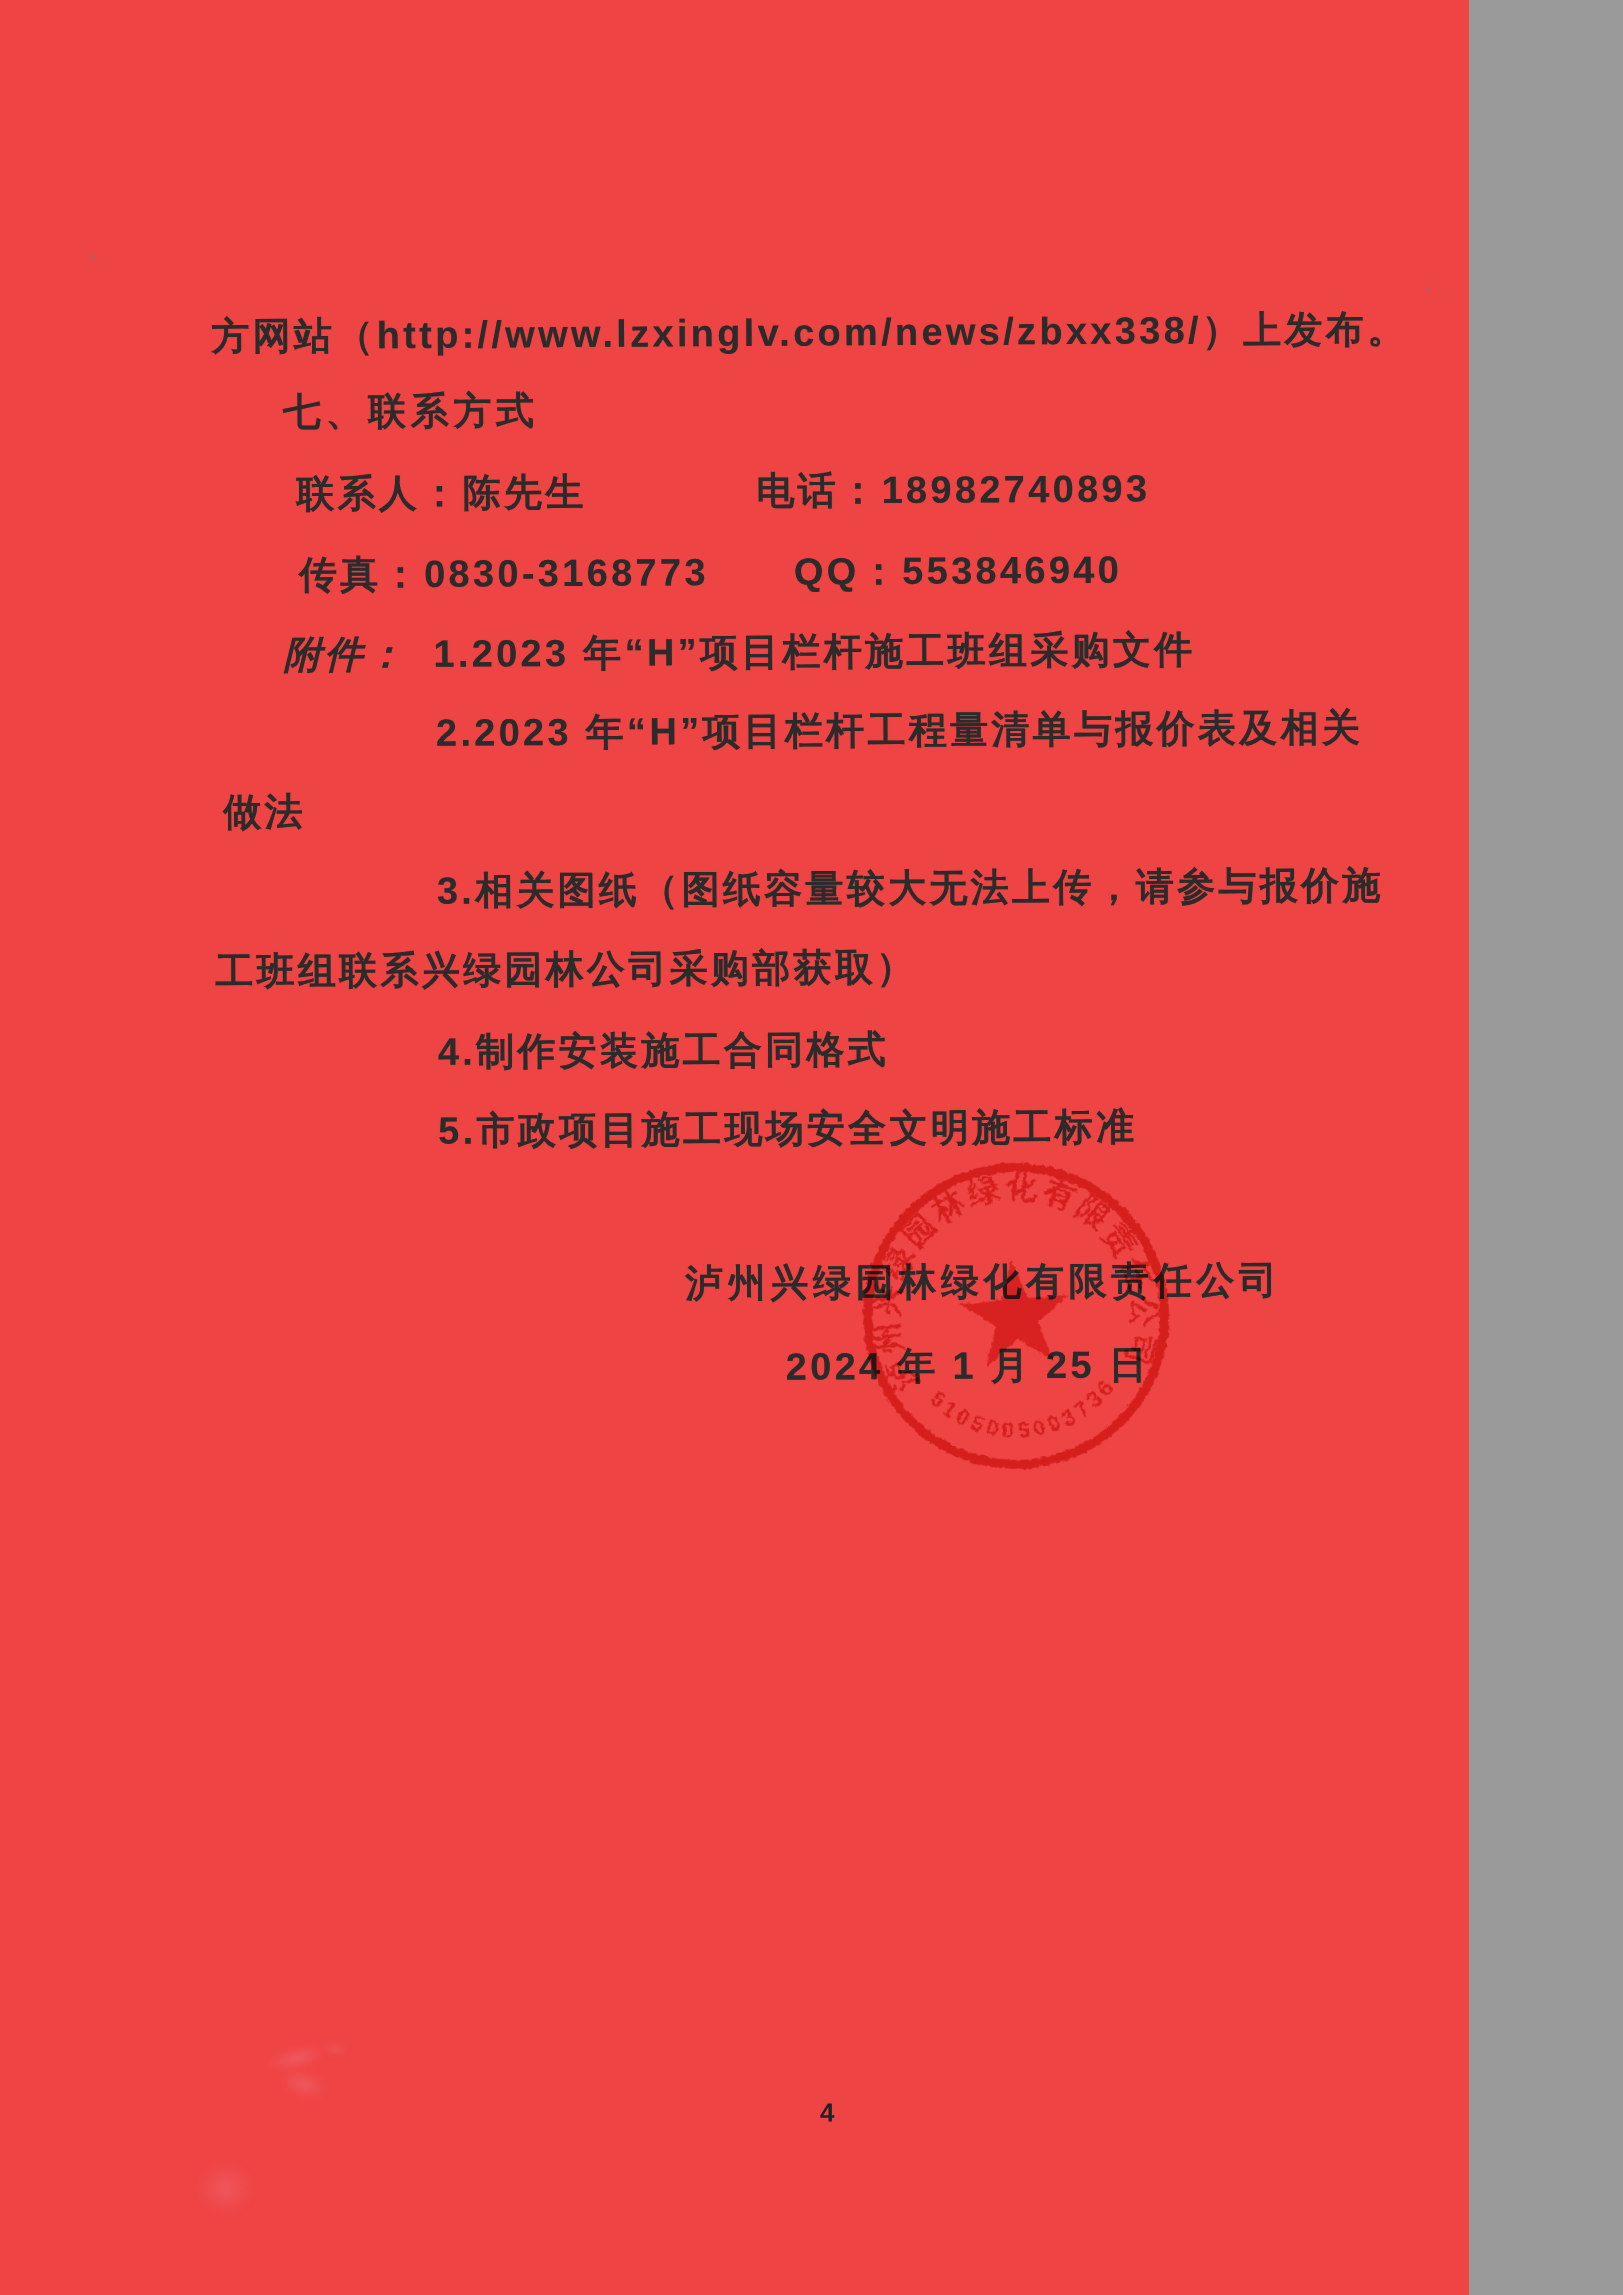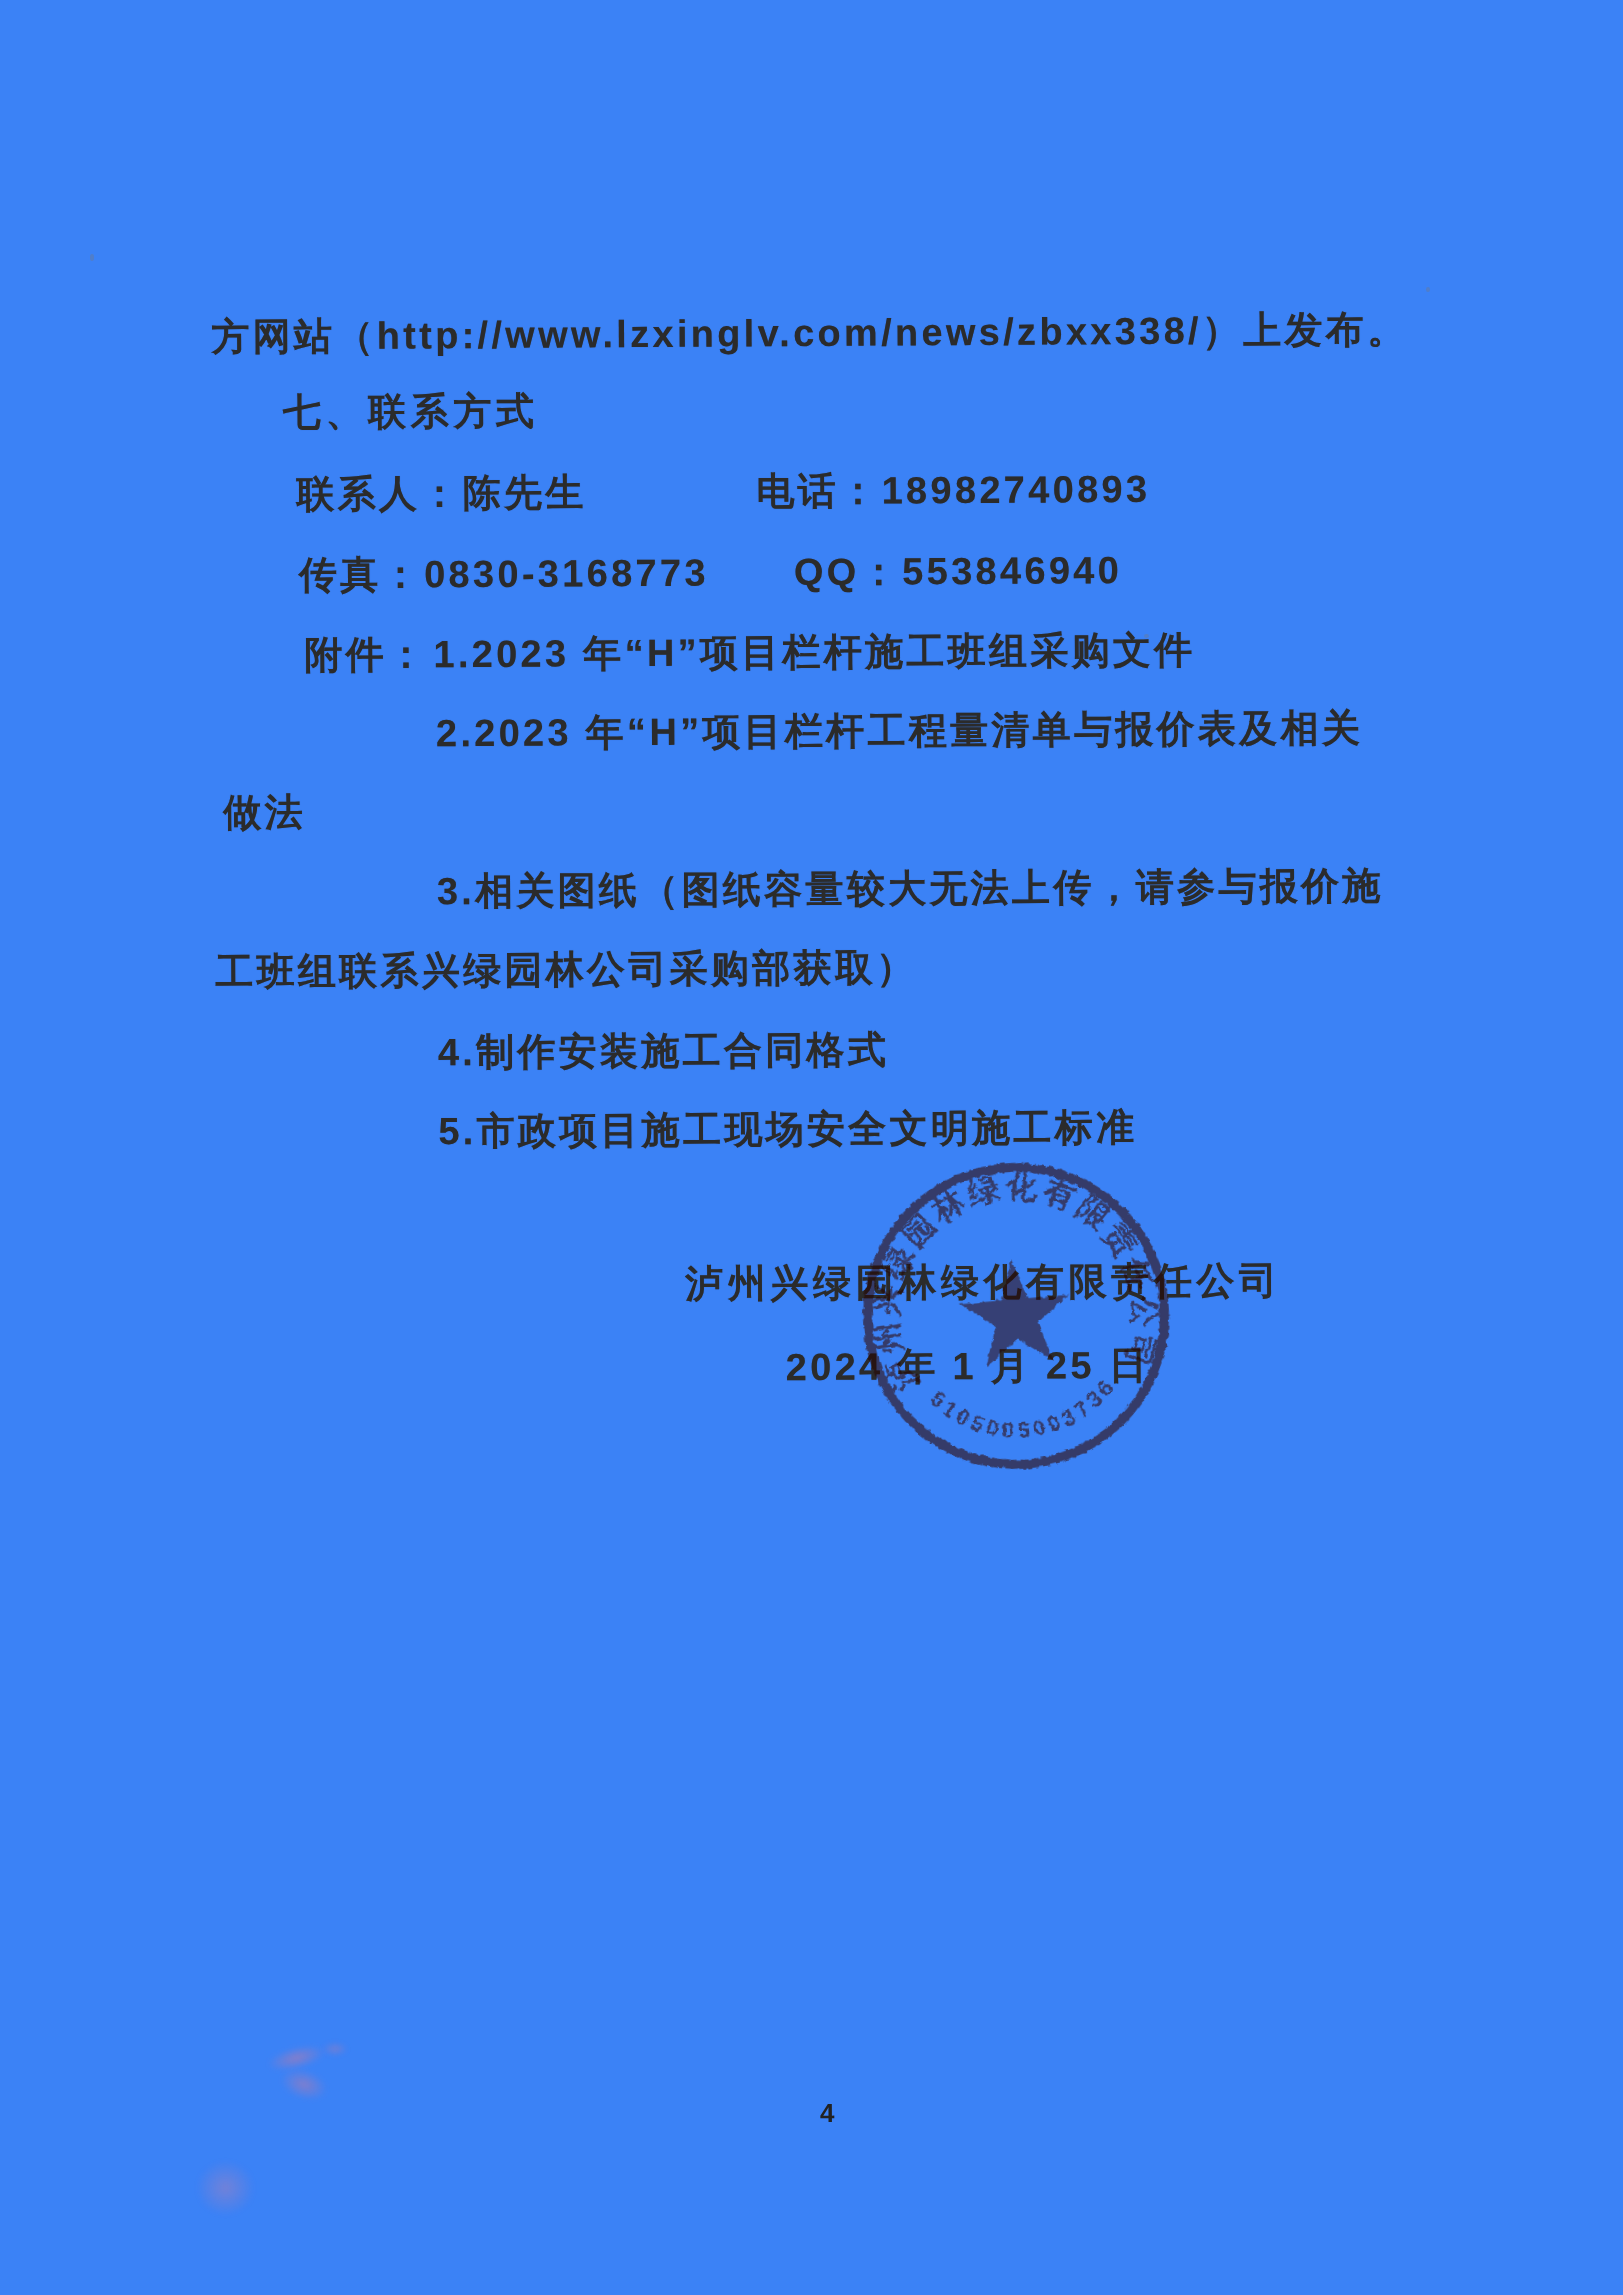--- a/index.html
+++ b/index.html
@@ -2,23 +2,23 @@
 <html style="font-size:10.5px"><head>
 <meta charset="utf-8">
 <style>
   html, body {
     margin: 0;
     padding: 0;
     background: #9a9a9a;
   }
   .page {
     position: relative;
-    width: 1623px;
+    width: 1469px;
     height: 2295px;
-    background: #3b82f6;
+    background: #ef4444;
     overflow: hidden;
     font-family: "Liberation Sans", sans-serif;
     color: #282828;
   }
   .content {
     position: absolute;
     inset: 0;
     transform: rotate(-0.35deg);
     transform-origin: 50% 40%;
   }
@@ -91,21 +91,21 @@
       <span class="abs" style="left:299px;"><span>联系人：</span><span class="pair-value">陈先生</span></span>
       <span class="abs" style="left:759px;"><span>电话：</span><span class="pair-value">18982740893</span></span>
     </div>
 
     <div class="line" style="left:0; top:547px; width:100%;">
       <span class="abs" style="left:301px;"><span>传真：</span><span class="pair-value">0830-3168773</span></span>
       <span class="abs" style="left:796px;"><span>QQ：</span><span class="pair-value">553846940</span></span>
     </div>
 
     <div class="line" style="left:0; top:627px; width:100%;">
-      <span class="abs" style="left:306px;">附件：</span>
+      <span class="abs" style="left:285px;font-style:italic;">附件：</span>
       <span class="abs" style="left:435px;">1.2023 年“H”项目栏杆施工班组采购文件</span>
     </div>
 
     <div class="line" style="left:437px; top:706px;">2.2023 年“H”项目栏杆工程量清单与报价表及相关</div>
 
     <div class="line" style="left:224px; top:784px;">做法</div>
 
     <div class="line" style="left:437px; top:864px;">3.相关图纸（图纸容量较大无法上传，请参与报价施</div>
 
     <div class="line" style="left:215px; top:943px;">工班组联系兴绿园林公司采购部获取）</div>

